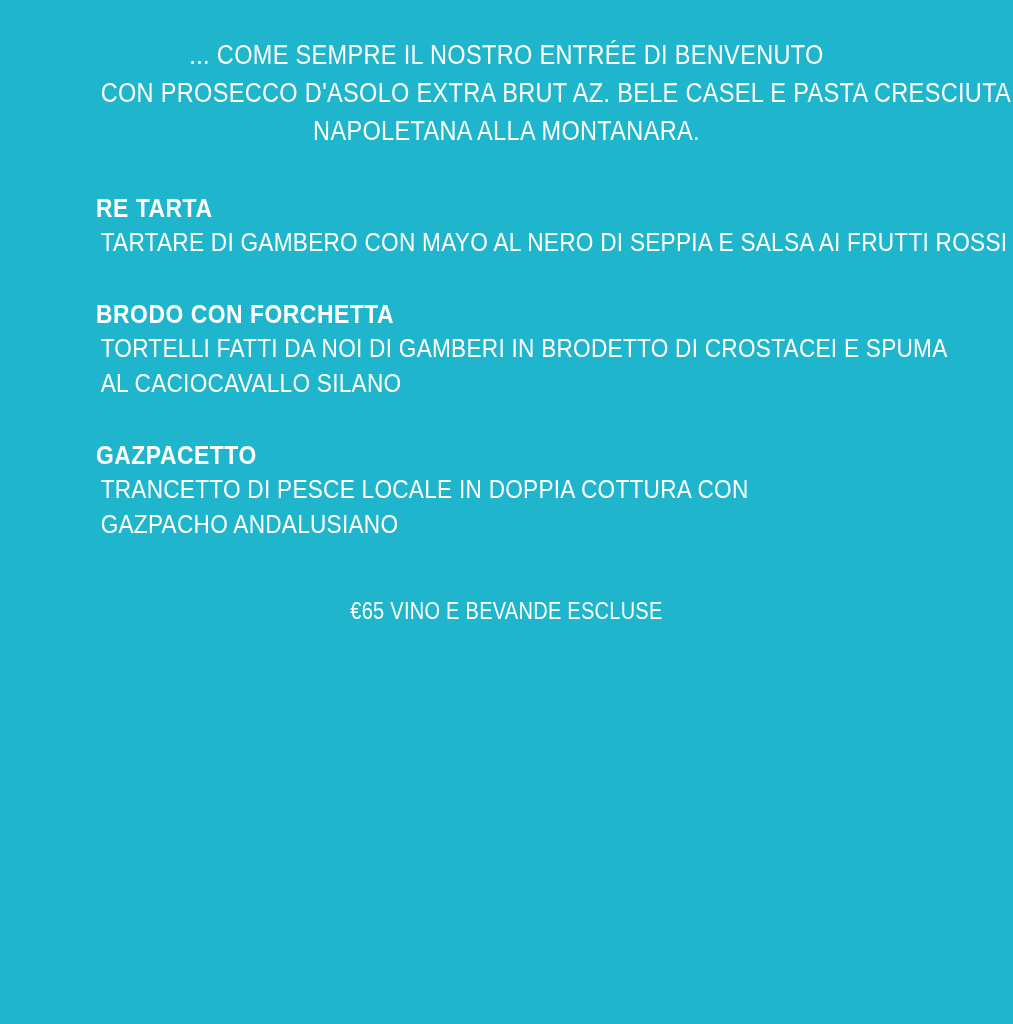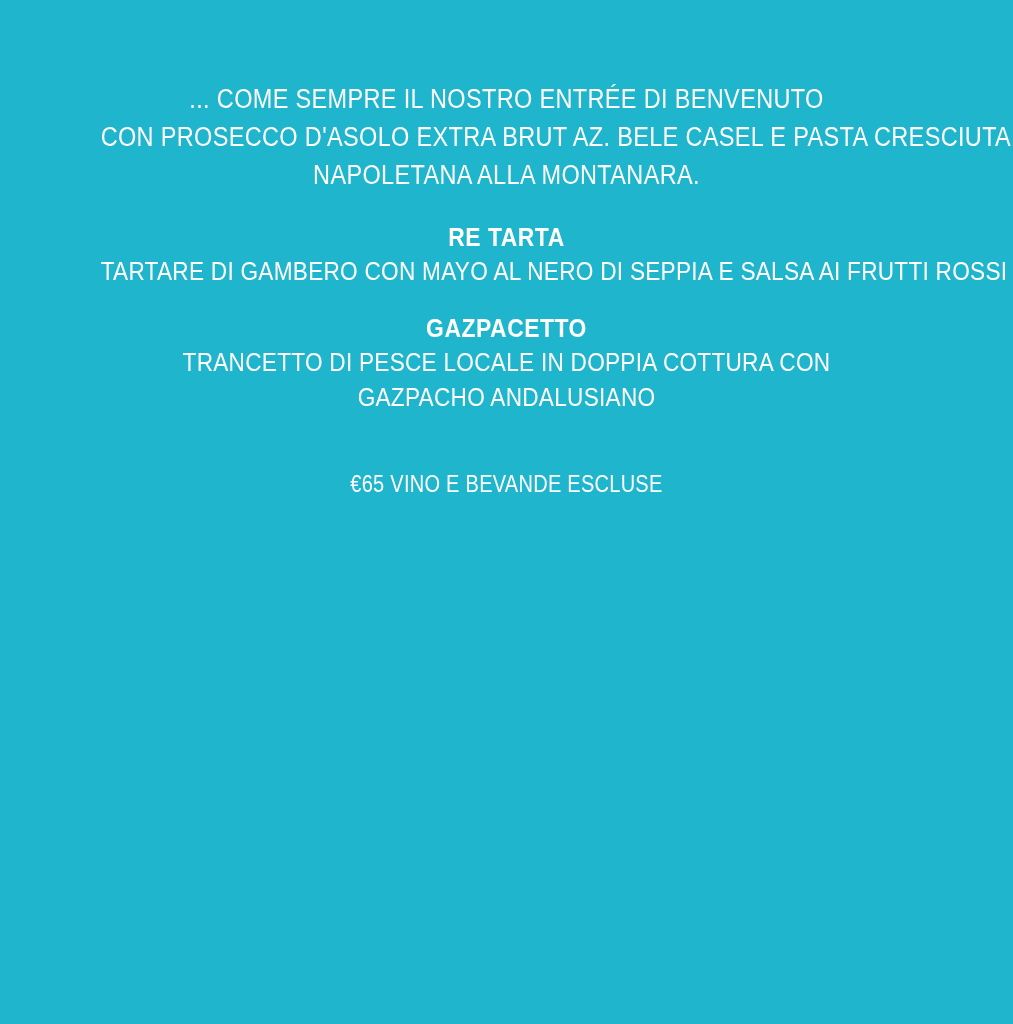--- a/index.html
+++ b/index.html
@@ -11,21 +11,21 @@
     height: 1024px;
     background: #1fb6cd;
     font-family: "Liberation Sans", sans-serif;
     overflow: hidden;
   }
   .menu-card {
     width: 1013px;
     height: 1024px;
     background: #1fb6cd;
     box-sizing: border-box;
-    padding: 80px 40px 40px 40px;
+    padding: 36px 40px 40px 40px;
     display: flex;
     flex-direction: column;
     align-items: center;
   }
   .intro {
     color: #ffffff;
     text-align: center;
     font-size: 27px;
     line-height: 38px;
     letter-spacing: 0.4px;
@@ -34,22 +34,22 @@
     transform-origin: center top;
     width: 100%;
     margin-bottom: 26px;
   }
   .intro .line {
     display: block;
     white-space: nowrap;
   }
   .course {
     width: 100%;
-    text-align: center;
     margin-bottom: 22px;
+    margin-top: 15px;
   }
   .course-title {
     color: #ffffff;
     font-size: 26px;
     font-weight: bold;
     letter-spacing: 0.6px;
     line-height: 34px;
     transform: scaleX(0.88);
     transform-origin: center center;
   }
@@ -89,20 +89,27 @@
   </div>
 
   <div class="course">
     <div class="course-title">RE TARTA</div>
     <div class="course-desc">
       <span class="line">TARTARE DI GAMBERO CON MAYO AL NERO DI SEPPIA E SALSA AI FRUTTI ROSSI</span>
     </div>
   </div>
 
 
+  <div class="course">
+    <div class="course-title">BRODO CON FORCHETTA</div>
+    <div class="course-desc">
+      <span class="line">TORTELLI FATTI DA NOI DI GAMBERI IN BRODETTO DI CROSTACEI E SPUMA</span>
+      <span class="line">AL CACIOCAVALLO SILANO</span>
+    </div>
+  </div>
 
 
   <div class="course">
     <div class="course-title">GAZPACETTO</div>
     <div class="course-desc">
       <span class="line">TRANCETTO DI PESCE LOCALE IN DOPPIA COTTURA CON</span>
       <span class="line">GAZPACHO ANDALUSIANO</span>
     </div>
   </div>
 

